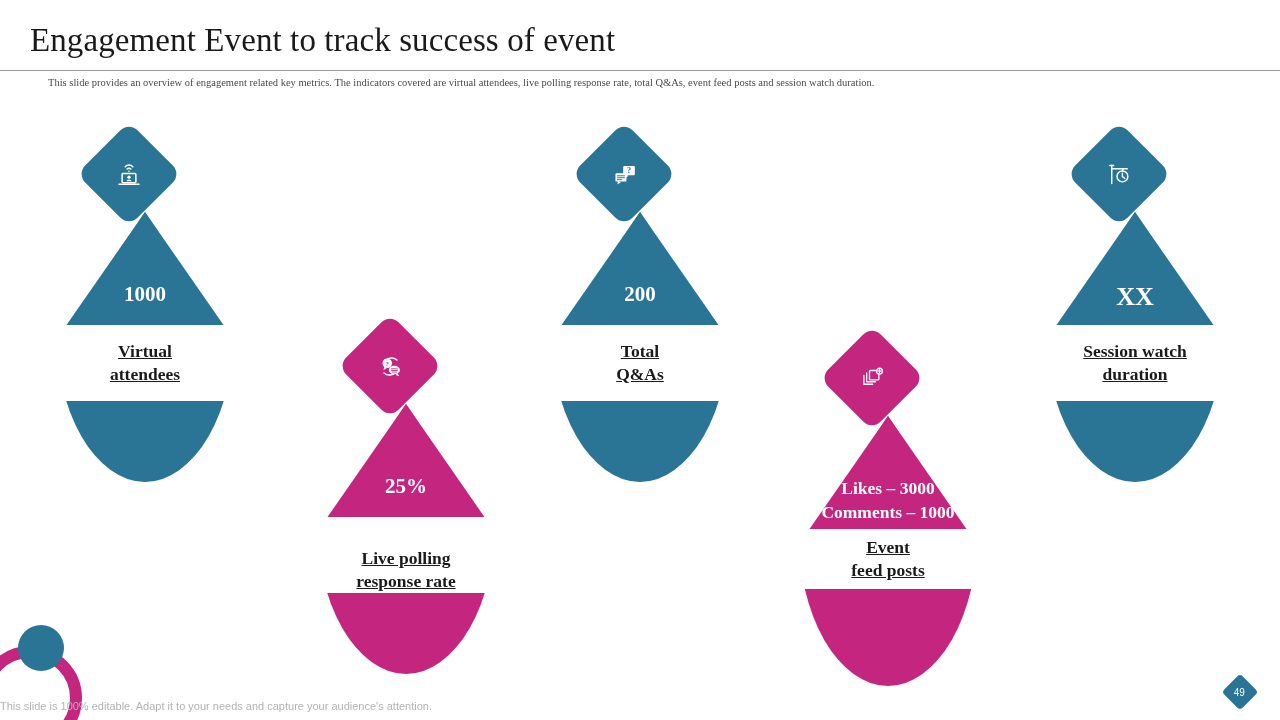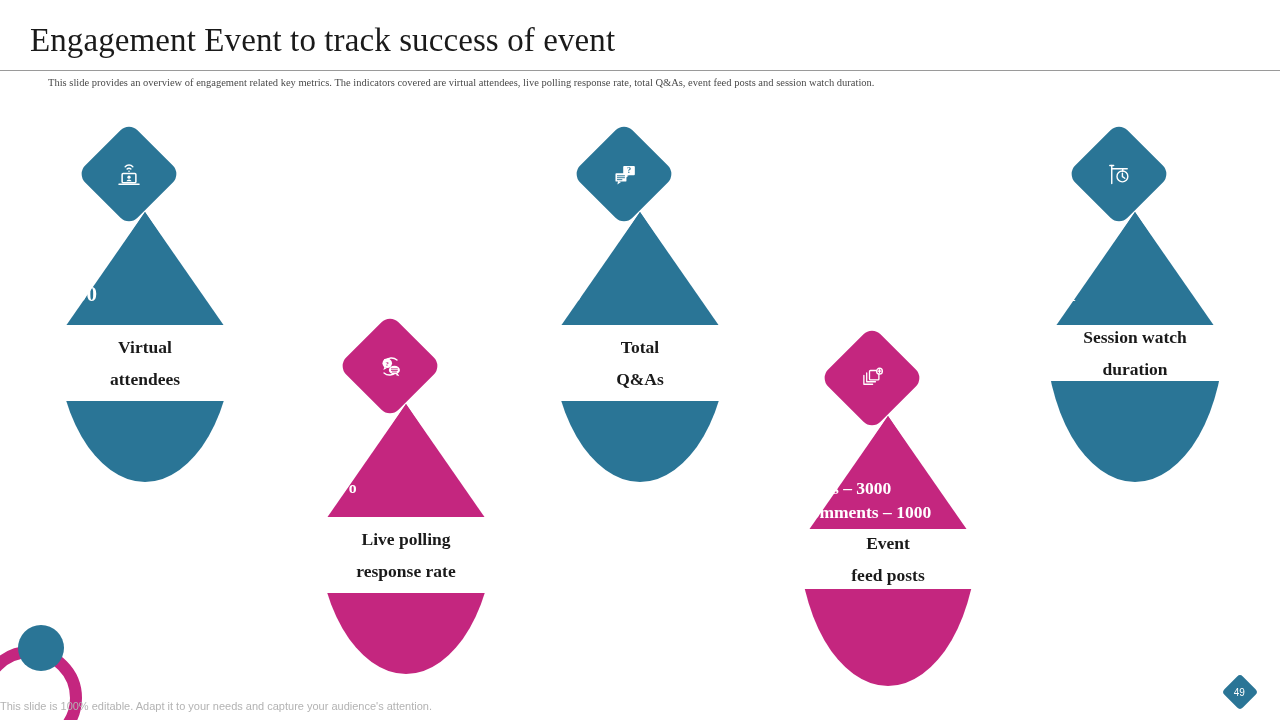--- a/index.html
+++ b/index.html
@@ -87,29 +87,30 @@
     z-index: 3;
     display: flex;
     align-items: center;
     justify-content: center;
     text-align: center;
   }
   .drop-label {
     font-family: "Liberation Serif", serif;
     font-weight: 700;
     font-size: 17.5px;
-    line-height: 32px;
+    line-height: 23px;
     color: #1a1a1a;
     white-space: pre-line;
+    text-decoration: underline;
   }
   .drop-value {
     position: absolute;
     left: 0;
     width: 180px;
-    text-align: left;
+    text-align: center;
     z-index: 4;
     font-family: "Liberation Serif", serif;
     font-weight: 700;
     color: #ffffff;
     white-space: pre-line;
   }
 
   
   .badge {
     position: absolute;
@@ -241,21 +242,21 @@
           <path d="M25.4 30.2h9.2"></path>
           <path d="M26.8 32.6h6.4"></path>
         </g>
       </svg>
     </div>
   </div>
   <div class="drop">
     <div class="drop-body" style="background:#c4267f;"></div>
     <div class="drop-top-cone" style="background:#c4267f;"></div>
     <div class="drop-value" style="top:70px; font-size:21px;">25%</div>
-    <div class="drop-band" style="top:113px; height:76px;">
+    <div class="drop-band" style="top:113px; height:76px;align-items:flex-end;">
       <div class="drop-label">Live polling
 response rate</div>
     </div>
   </div>
 </div>
 
 <div class="kpi" id="kpi-2" style="left:550px; top:212px;">
   <div class="badge" style="left:-53px; top:-75px; margin-left:90px; background:#2a7596;">
     <div class="badge-inner">
       <svg viewBox="0 0 48 48" width="31" height="31">
@@ -272,21 +273,21 @@
           <path d="M13 26h11"></path>
           <path d="M13 29h11"></path>
           <path d="M13 32h7"></path>
         </g>
       </svg>
     </div>
   </div>
   <div class="drop">
     <div class="drop-body" style="background:#2a7596;"></div>
     <div class="drop-top-cone" style="background:#2a7596;"></div>
-    <div class="drop-value" style="top:70px; font-size:21px;">100</div>
+    <div class="drop-value" style="top:70px; font-size:21px;">200</div>
     <div class="drop-band" style="top:113px; height:76px;">
       <div class="drop-label">Total
 Q&amp;As</div>
     </div>
   </div>
 </div>
 
 <div class="kpi" id="kpi-3" style="left:798px; top:416px;">
   <div class="badge" style="left:-53px; top:-75px; margin-left:90px; background:#c4267f;">
     <div class="badge-inner">
@@ -320,22 +321,22 @@
         <path d="M12 15h24"></path>
         <path d="M29 15v4"></path>
         <circle cx="28.5" cy="27" r="8.4"></circle>
         <path d="M28.5 22v5.4l3.6 2.4"></path>
       </svg>
     </div>
   </div>
   <div class="drop">
     <div class="drop-body" style="background:#2a7596;"></div>
     <div class="drop-top-cone" style="background:#2a7596;"></div>
-    <div class="drop-value" style="top:70px; font-size:21px;">XX</div>
-    <div class="drop-band" style="top:113px; height:56px;">
+    <div class="drop-value" style="top:70px; font-size:26px;">XX</div>
+    <div class="drop-band" style="top:113px; height:76px;">
       <div class="drop-label">Session watch
 duration</div>
     </div>
   </div>
 </div>
 
 <div class="deco-ring"></div>
 <div class="deco-dot"></div>
 
 <div class="footer-note">This slide is 100% editable. Adapt it to your needs and capture your audience's attention.</div>

